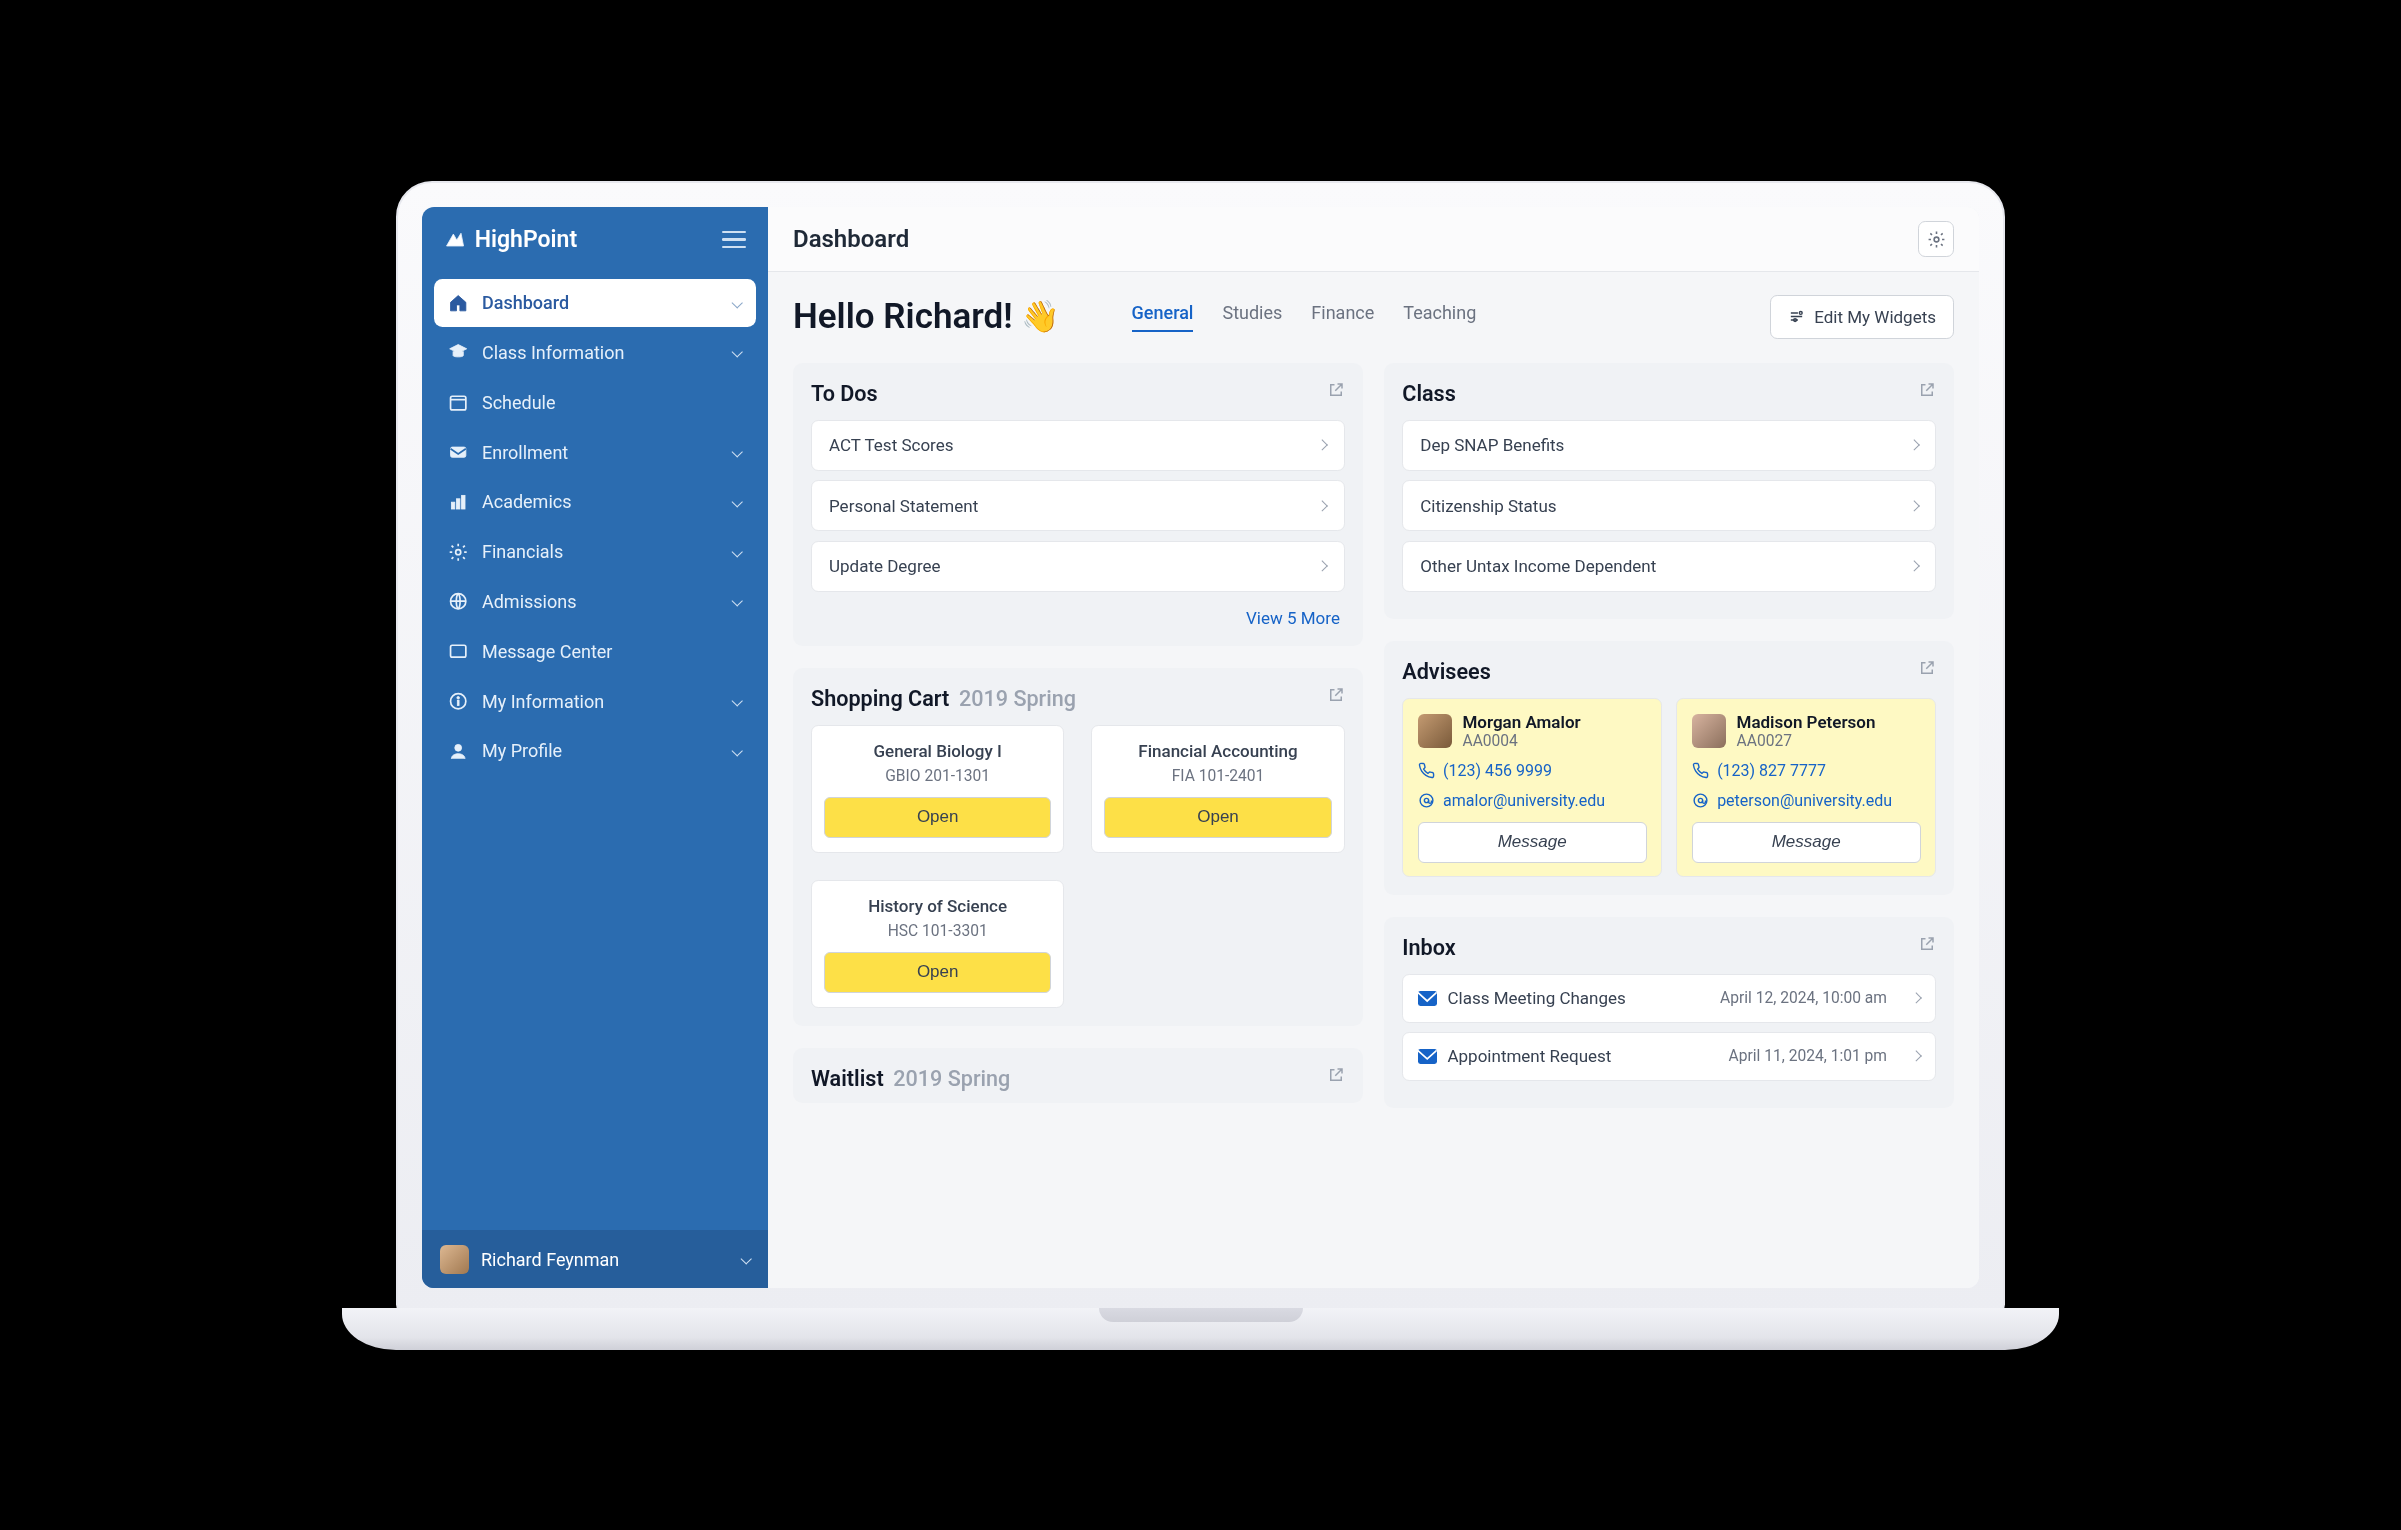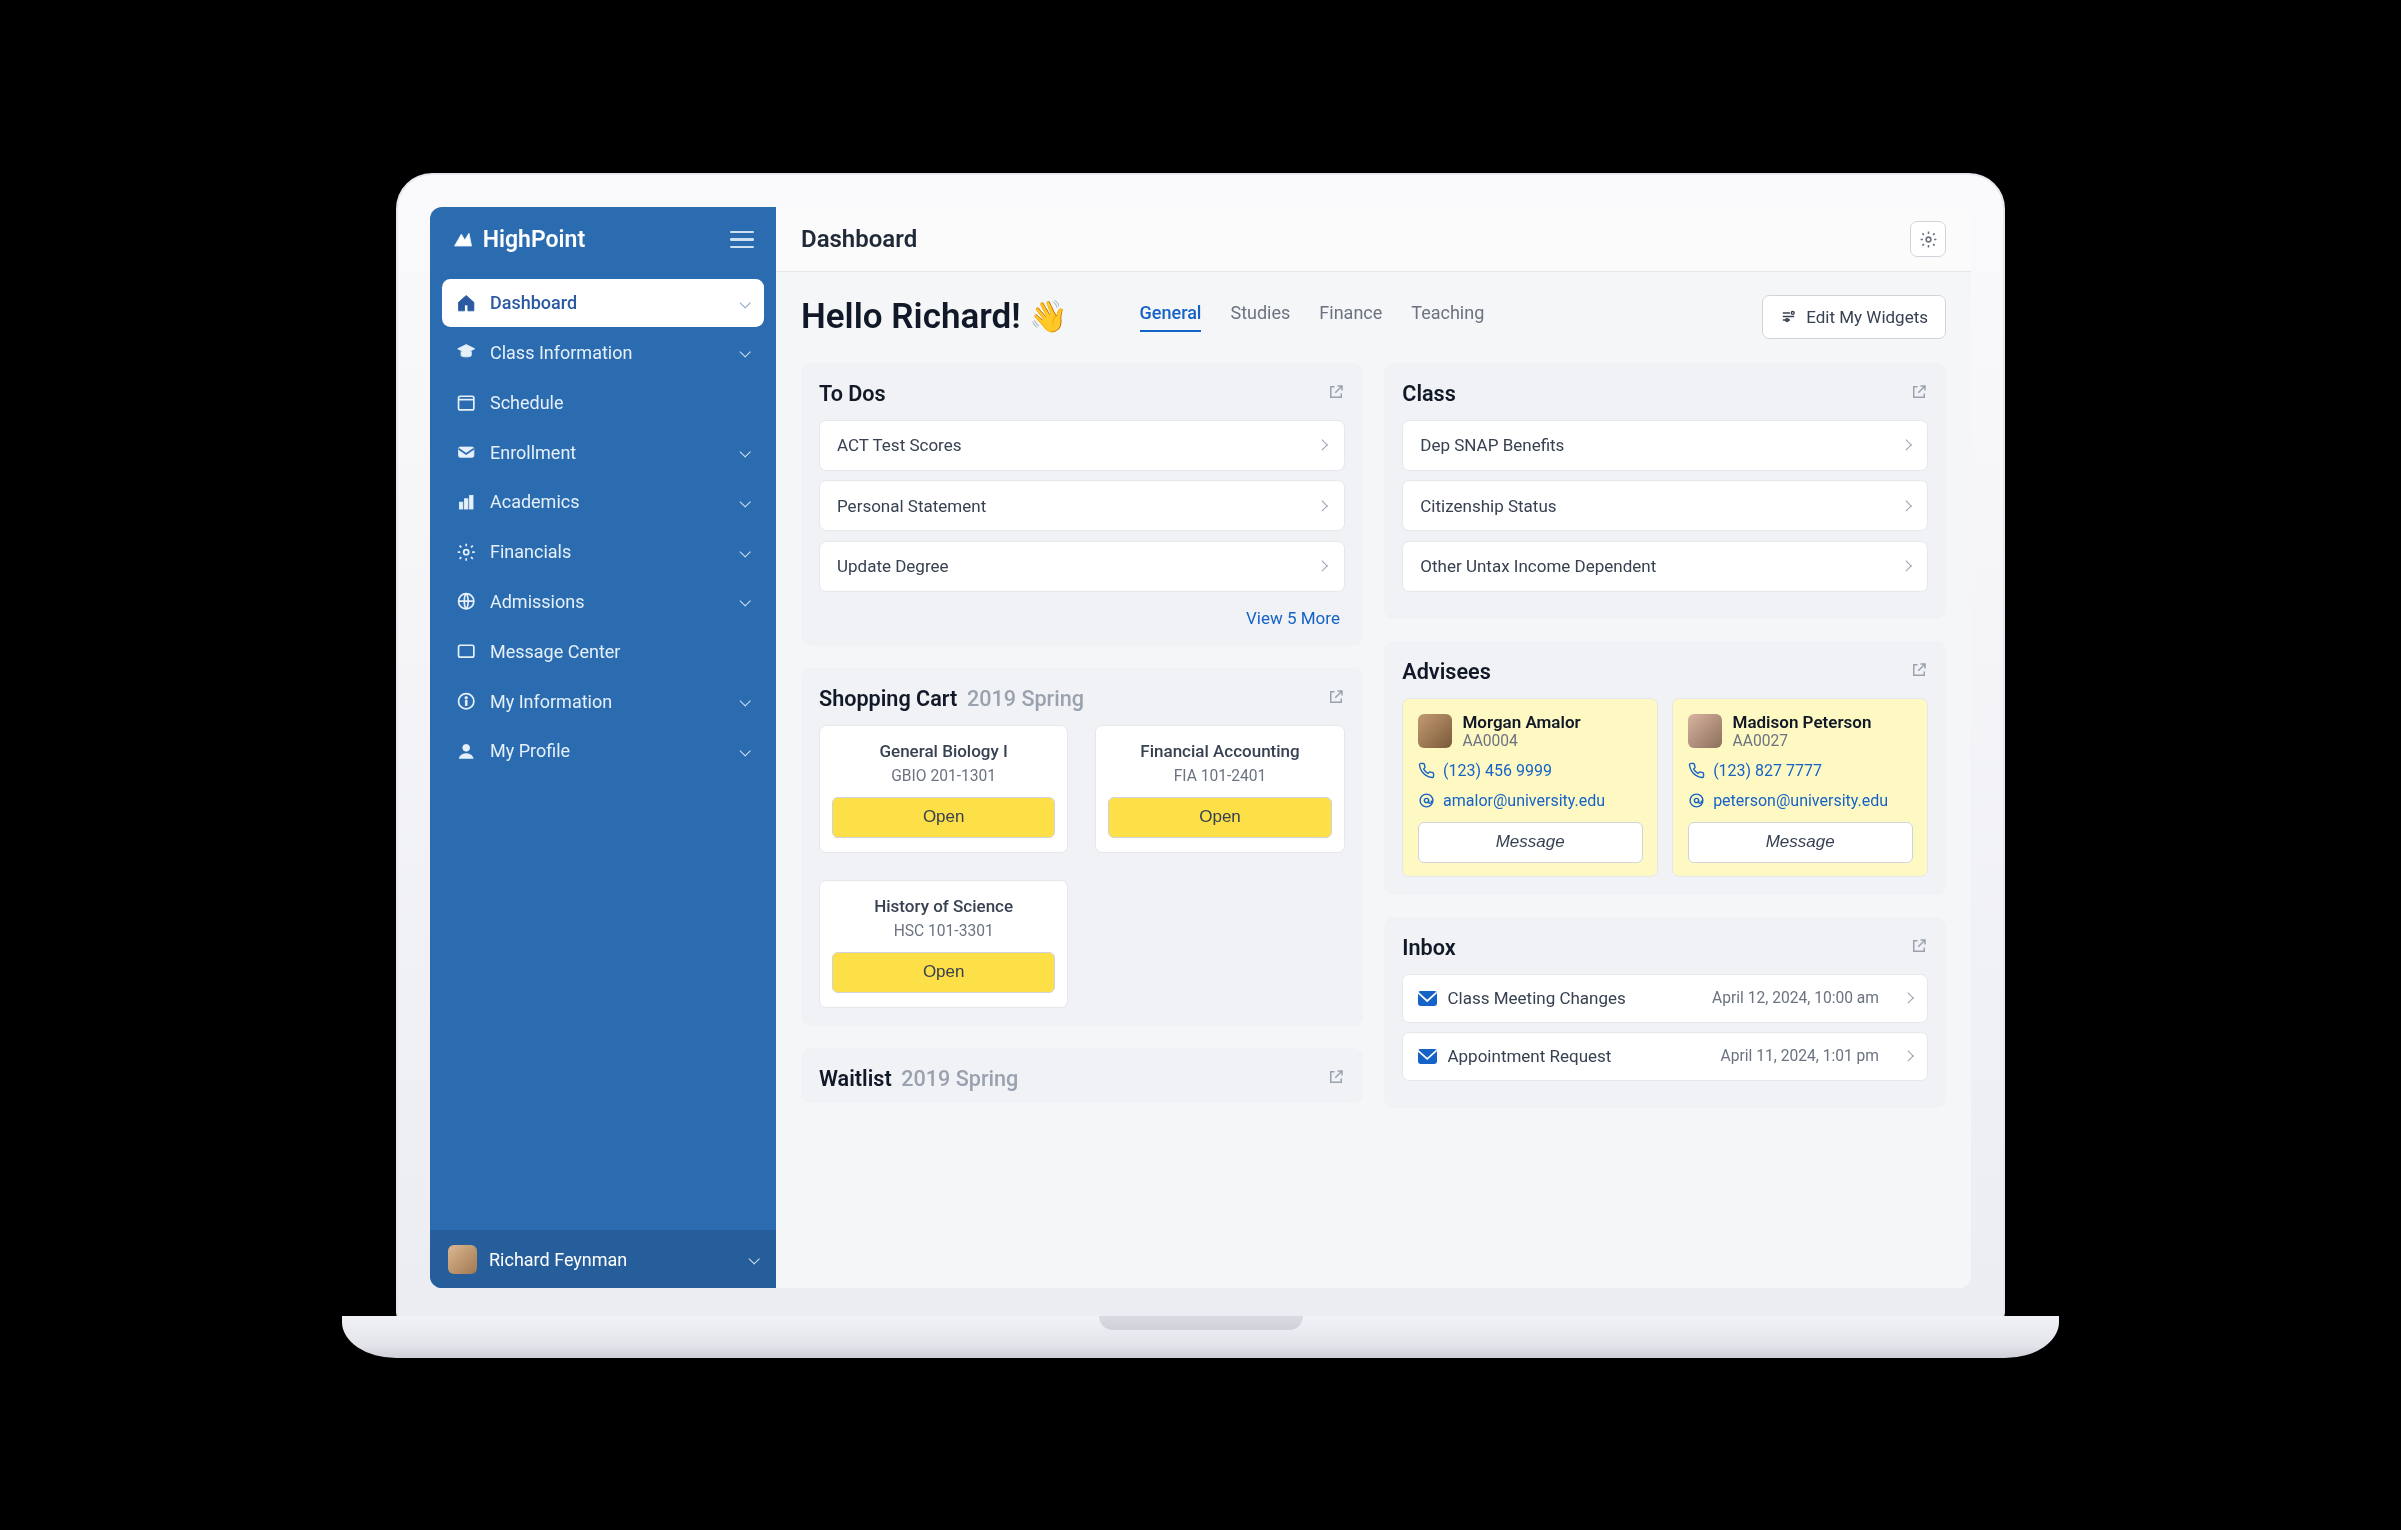--- a/index.html
+++ b/index.html
@@ -18,21 +18,21 @@
   .laptop {
     position: relative;
     width: 1717px;
   }
   .lid {
     width: 1609px;
     margin: 0 auto;
     border-radius: 36px 36px 9.6px 9.6px;
     background: linear-gradient(180deg,#fafafc 0%,#ecedf2 100%);
     border: 2.4px solid #e7e8ee;
-    padding: 32px;
+    padding: 24px;
   }
   .screen {
     width: 100%;
     height: 1081px;
     border-radius: 12px;
     overflow: hidden;
     background: #f5f6f8;
     display: flex;
     position: relative;
   }
@@ -121,21 +121,21 @@
   .tab{padding-bottom:7.2px;cursor:pointer}
   .tab.active{color:#1663c7;border-bottom:2.4px solid #1663c7;font-weight:500}
   .edit-btn{
     margin-left:auto;display:flex;align-items:center;gap:9.6px;
     border:1.2px solid #d0d4da;border-radius:7.2px;padding:10.8px 17px;font-size:17px;
     background:#fff;cursor:pointer;color:#374151;
   }
 
   .grid{display:grid;grid-template-columns:1fr 1fr;gap:21.6px}
   .card{background:#f0f2f5;border-radius:9.6px;padding:18px 18px}
-  .card-h{display:flex;align-items:center;margin-bottom:14.4px}
+  .card-h{display:flex;margin-bottom:14.4px}
   .card-h h2{font-size:21.6px;font-weight:600;color:#111827}
   .card-h .pop{margin-left:auto;color:#9aa2af;cursor:pointer}
   .card-h .pop svg{width:18px;height:18px}
   .card-h .sub{font-size:21.6px;font-weight:500;color:#9aa2af;margin-left:9.6px}
 
   .list-row{
     background:#fff;border:1.2px solid #e5e7eb;border-radius:7.2px;
     padding:14.4px 17px;display:flex;align-items:center;margin-bottom:9.6px;
     font-size:17px;color:#374151;cursor:pointer;
   }

